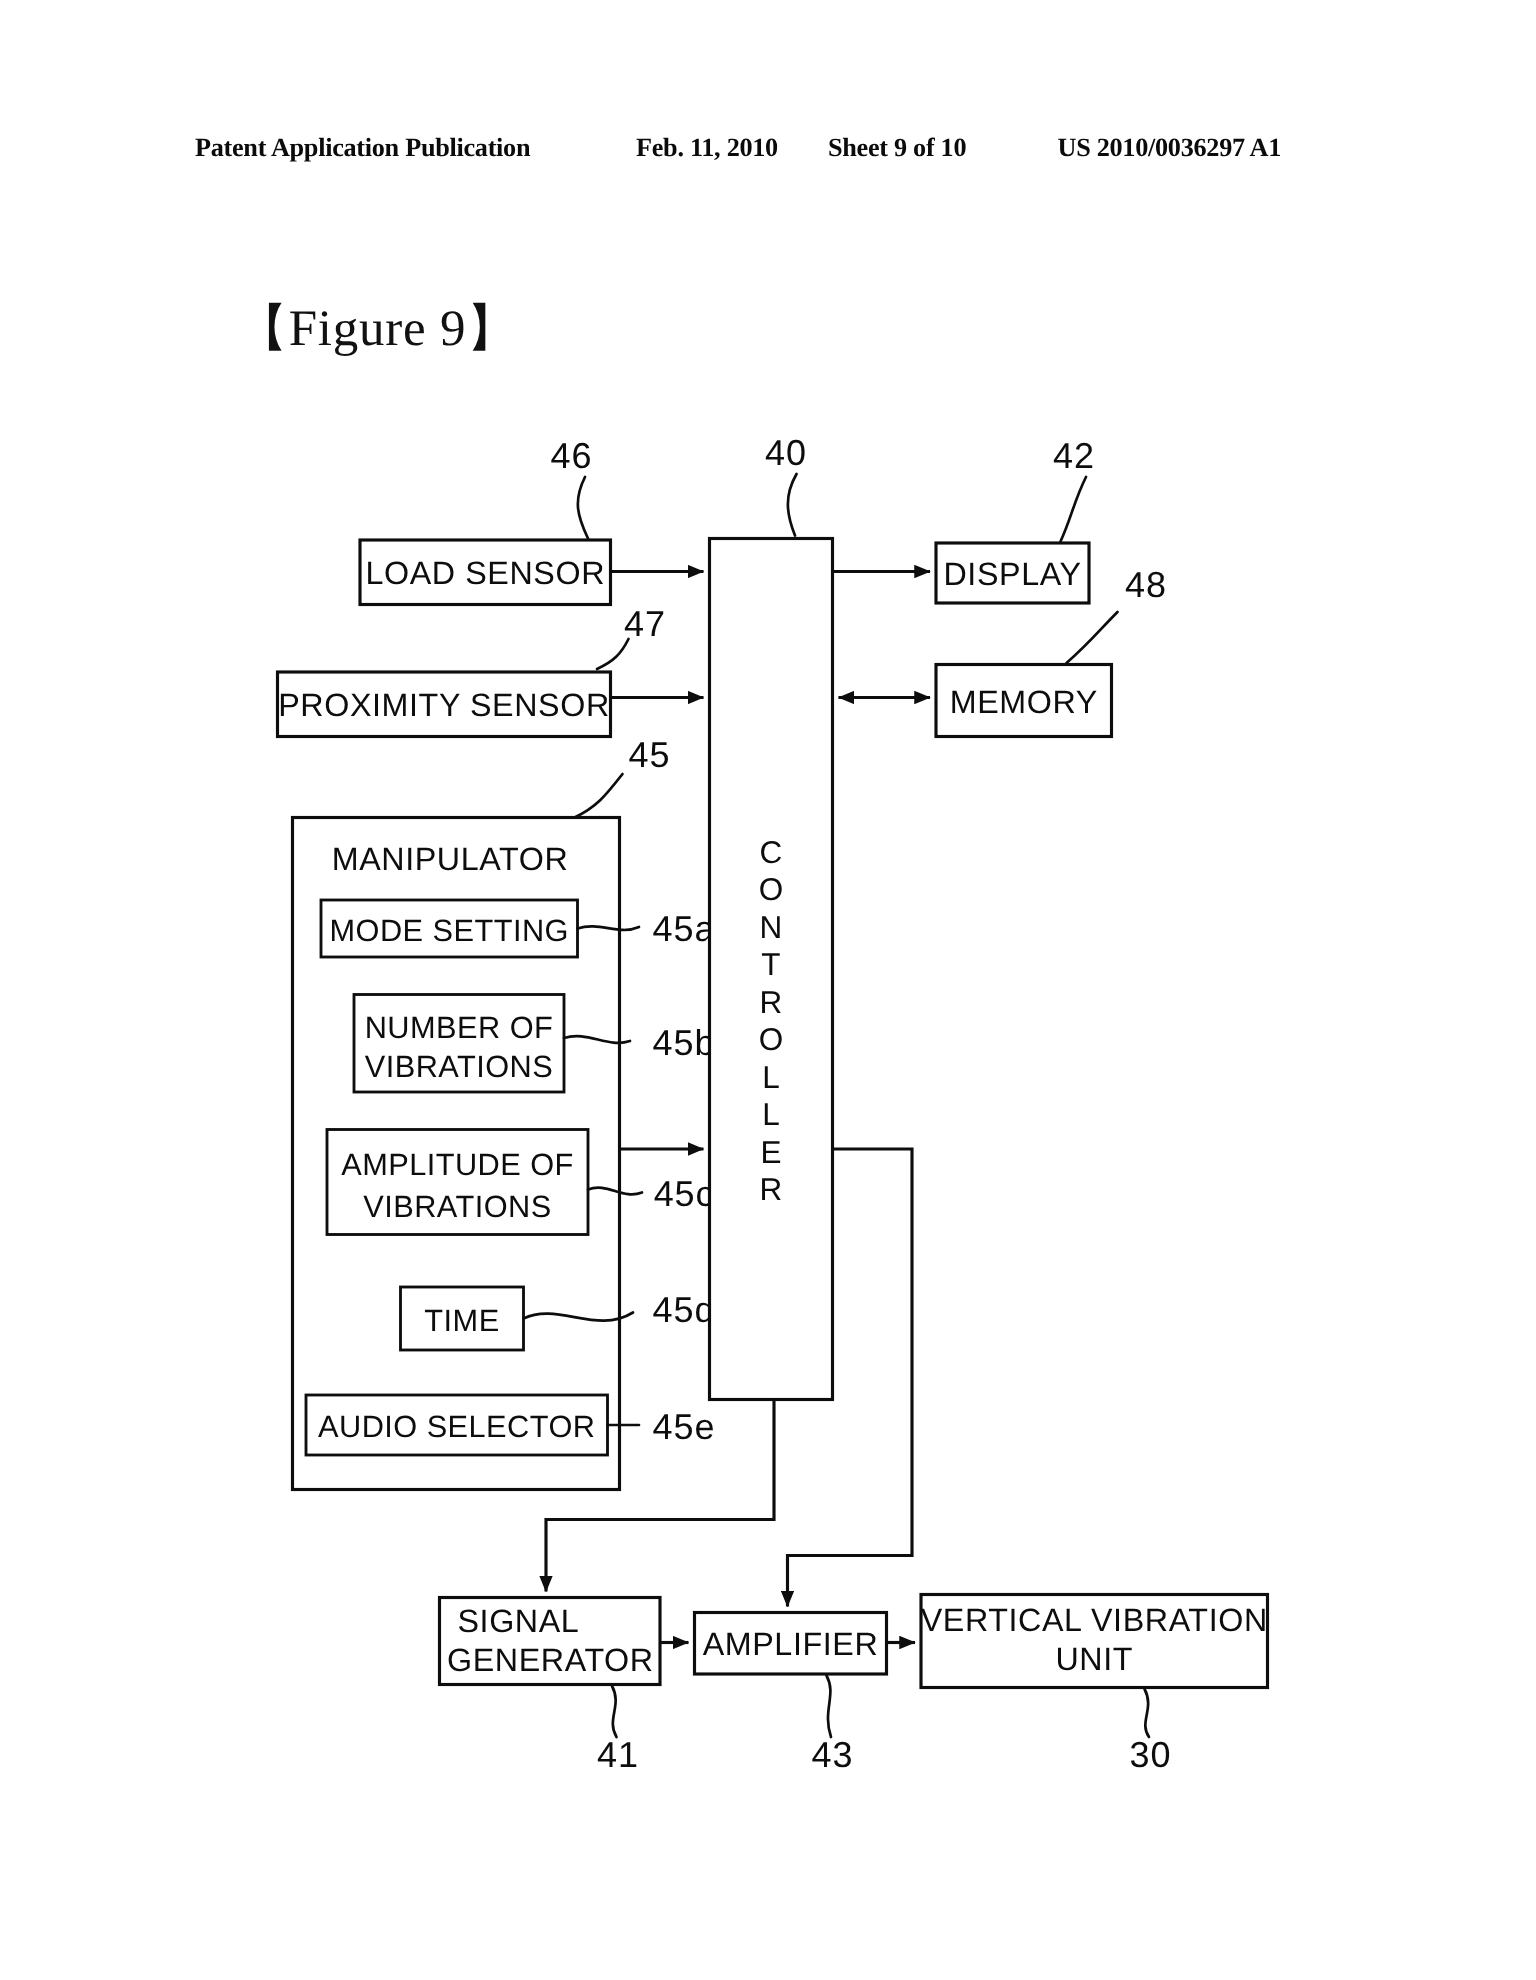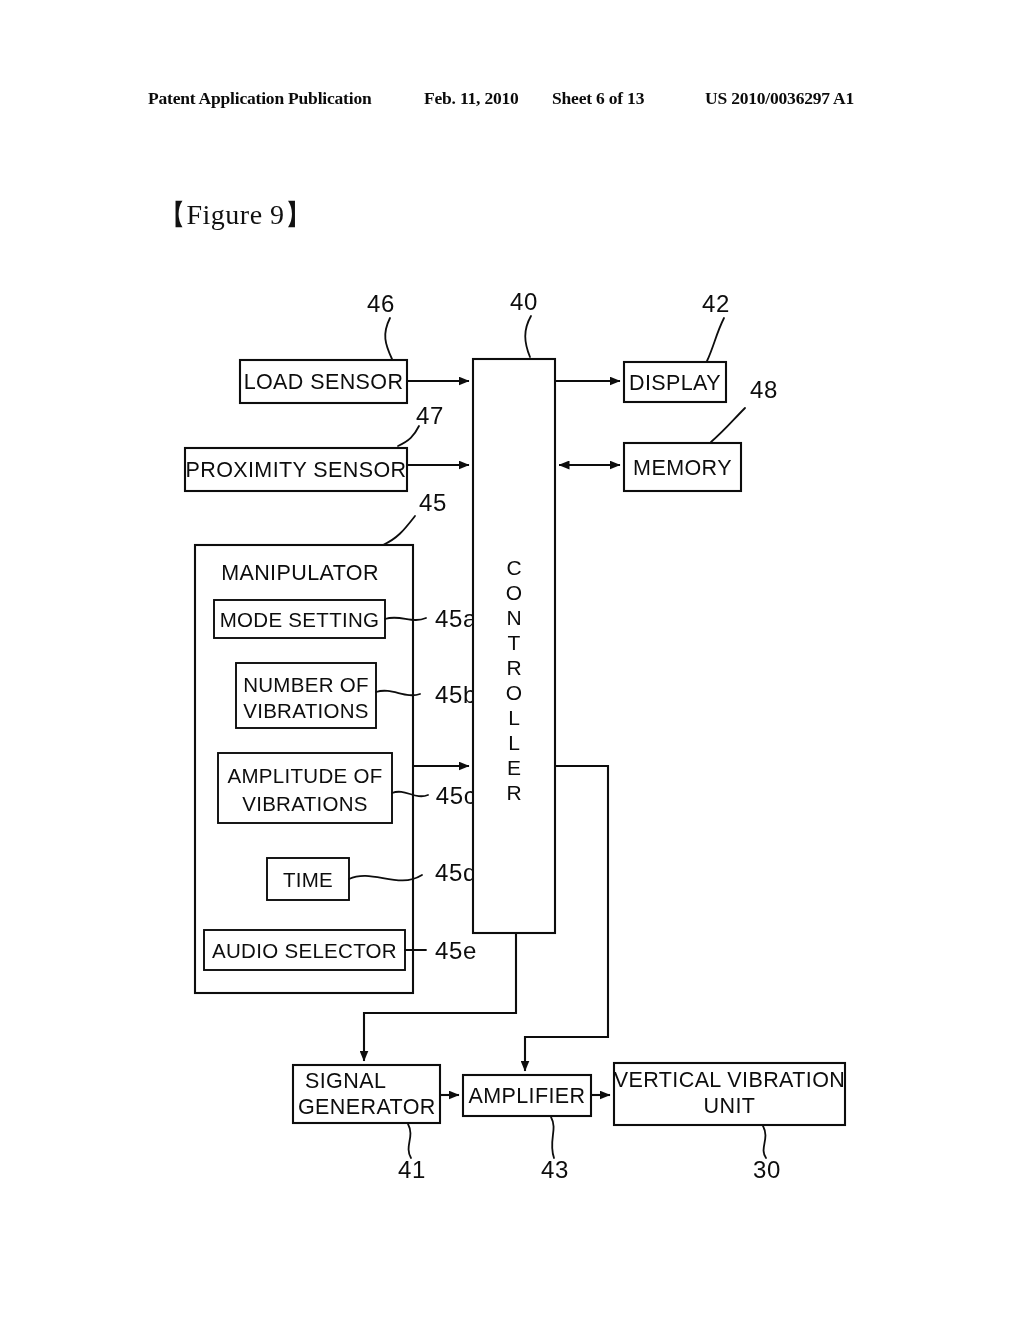--- a/index.html
+++ b/index.html
@@ -31,32 +31,32 @@
     width: 1024px;
     height: 26px;
     font-family: "Liberation Serif", serif;
     font-weight: bold;
     font-size: 17.5px;
     letter-spacing: -0.2px;
     color: #0b0b0b;
     white-space: nowrap;
   }
   .pub-header span { position: absolute; top: 0; }
-  .hdr-pub   { left: 148px; }
+  .hdr-pub   { left: 130px; }
   .hdr-date  { left: 424px; text-align: right; }
   .hdr-sheet { left: 552px; }
   .hdr-num   { left: 705px; }
 
   
   .fig-label {
     position: absolute;
     left: 158px;
     top: 196px;
     font-family: "Liberation Serif", serif;
-    font-size: 28px;
+    font-size: 34px;
     color: #111;
     letter-spacing: 0.5px;
     white-space: nowrap;
   }
 
   
   #figure-svg {
     position: absolute;
     left: 0;
     top: 0;
@@ -109,21 +109,21 @@
   }
 </style>
 </head>
 <body>
 
 <div id="page">
 
   <div class="pub-header">
     <span class="hdr-pub">Patent Application Publication</span>
     <span class="hdr-date">Feb. 11, 2010</span>
-    <span class="hdr-sheet">Sheet 6 of 13</span>
+    <span class="hdr-sheet">Sheet 9 of 10</span>
     <span class="hdr-num">US 2010/0036297 A1</span>
   </div>
 
   <div class="fig-label">【Figure 9】</div>
 
   <svg id="figure-svg" viewBox="0 0 1024 1320">
 
     <defs>
       <marker id="arrowhead" markerWidth="11" markerHeight="9" refX="10.5" refY="4.5" orient="auto" markerUnits="userSpaceOnUse">
         <path d="M0,0 L11,4.5 L0,9 Z" fill="#0d0d0d"></path>

